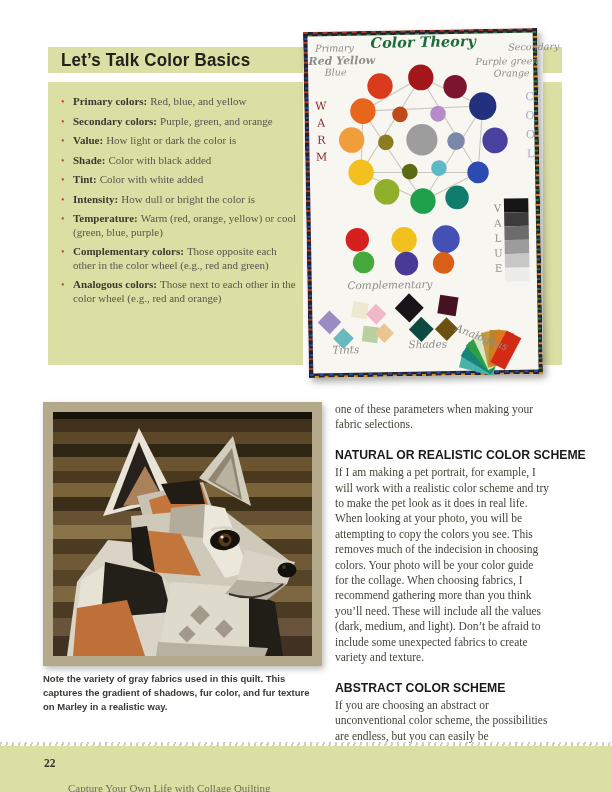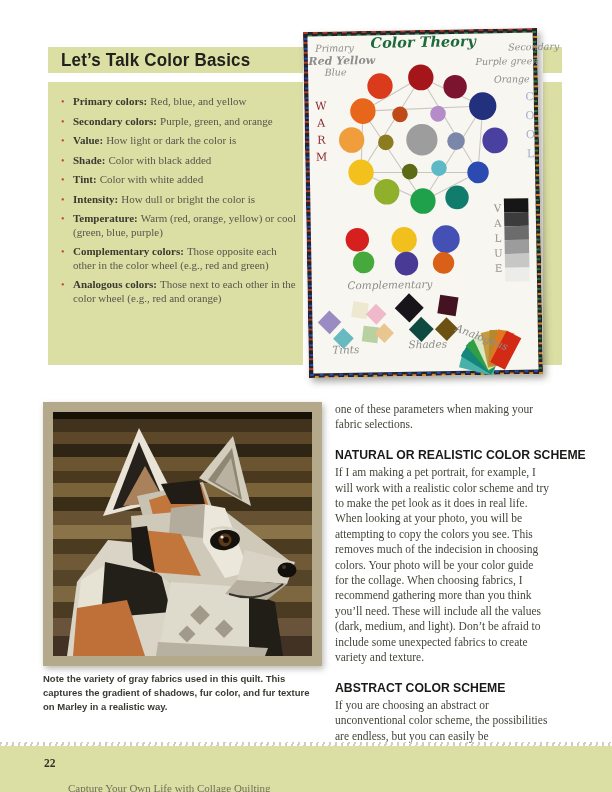--- a/index.html
+++ b/index.html
@@ -163,21 +163,21 @@
             <rect x="-9" y="-38" width="17" height="36" fill="#e0791e" transform="translate(193,343) rotate(16)"></rect>
             <rect x="-9" y="-38" width="17" height="36" fill="#d32a16" transform="translate(193,343) rotate(29)"></rect>
           </g>
       </svg>
       <div class="q-title">Color Theory</div>
       <div class="q-label" style="left:12px;top:11px;font-size:9.5px;">Primary</div>
       <div class="q-label" style="left:5px;top:23px;font-size:11px;font-weight:bold;">Red Yellow</div>
       <div class="q-label" style="left:21px;top:35px;font-size:9.5px;">Blue</div>
       <div class="q-label" style="left:157px;top:13px;font-size:9.5px;margin-left:48px;">Secondary</div>
       <div class="q-label" style="left:172px;top:27px;font-size:9.5px;">Purple green</div>
-      <div class="q-label" style="left:190px;top:45px;font-size:9.5px;">Orange</div>
+      <div class="q-label" style="left:190px;top:39px;font-size:9.5px;">Orange</div>
       <div class="q-vert q-warm">WARM</div>
       <div class="q-vert q-cool">COOL</div>
       <div class="q-vert q-value">VALUE</div>
       <div class="q-label" style="left:40px;top:248px;">Complementary</div>
       <div class="q-label" style="left:24px;top:312px;">Tints</div>
       <div class="q-label" style="left:100px;top:308px;">Shades</div>
       <div class="q-label q-analogous">Analogous</div>
     </div>
   </div>
 

